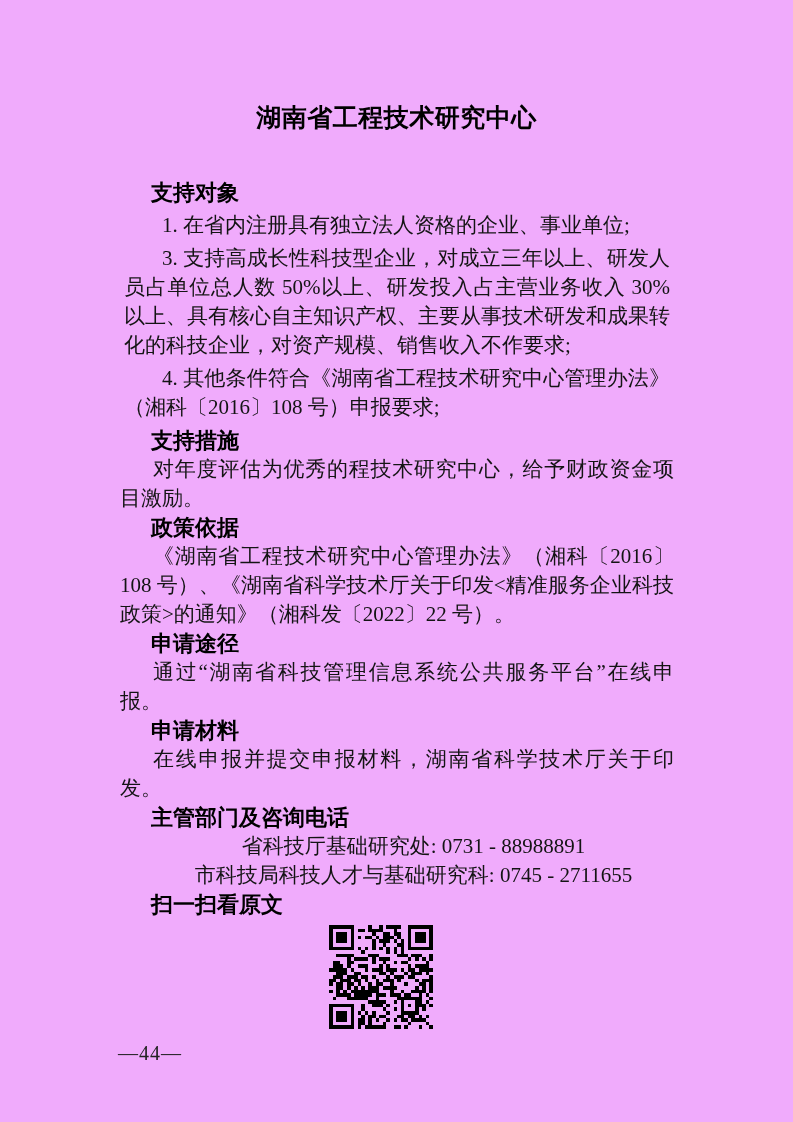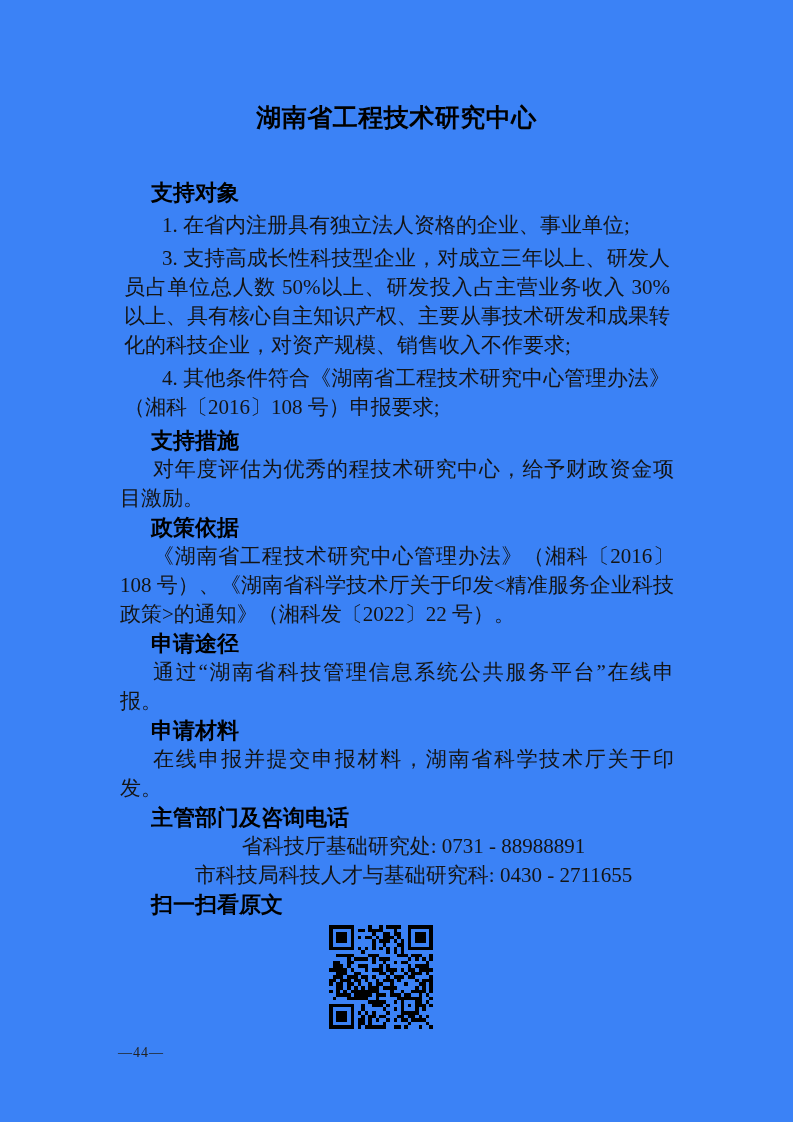--- a/index.html
+++ b/index.html
@@ -1,21 +1,21 @@
 <!DOCTYPE html>
 <html><head>
 <meta charset="utf-8">
 <style>
   * { box-sizing: border-box; }
   html, body { margin: 0; padding: 0; background: #ffffff; }
   .page {
     position: relative;
     width: 793px;
     height: 1122px;
-    background: #3b82f6;
+    background: #f0abfc;
     overflow: hidden;
     color: #111111;
     font-family: "Liberation Serif", "DejaVu Serif", serif;
   }
   .title {
     margin: 0;
     padding-top: 102px;
     font-size: 25px;
     line-height: 32px;
     font-weight: bold;
@@ -63,21 +63,21 @@
   .qr-wrap svg {
     width: 104px;
     height: 104px;
     fill: #000000;
     shape-rendering: crispEdges;
   }
   .page-number {
     position: absolute;
     left: 118px;
     top: 1042px;
-    font-size: 14px;
+    font-size: 20px;
     line-height: 22px;
     letter-spacing: 1px;
     color: #222222;
     font-family: "Liberation Serif", "DejaVu Serif", serif;
   }
 </style>
 </head>
 <body>
 
 <div class="page">
@@ -98,21 +98,21 @@
     <p class="bodytext">《湖南省工程技术研究中心管理办法》（湘科〔2016〕108 号）、《湖南省科学技术厅关于印发&lt;精准服务企业科技政策&gt;的通知》（湘科发〔2022〕22 号）。</p>
 
     <h2 class="sec-heading">申请途径</h2>
     <p class="bodytext">通过“湖南省科技管理信息系统公共服务平台”在线申报。</p>
 
     <h2 class="sec-heading">申请材料</h2>
     <p class="bodytext">在线申报并提交申报材料，湖南省科学技术厅关于印发。</p>
 
     <h2 class="sec-heading">主管部门及咨询电话</h2>
     <p class="contact">省科技厅基础研究处: 0731 - 88988891</p>
-    <p class="contact">市科技局科技人才与基础研究科: 0430 - 2711655</p>
+    <p class="contact">市科技局科技人才与基础研究科: 0745 - 2711655</p>
 
     <h2 class="sec-heading">扫一扫看原文</h2>
 
     <div class="qr-wrap">
       <svg id="qr-svg" xmlns="http://www.w3.org/2000/svg" aria-hidden="true" viewBox="0 0 29 29">
           <rect x="0" y="0" width="1" height="1"></rect>
           <rect x="1" y="0" width="1" height="1"></rect>
           <rect x="2" y="0" width="1" height="1"></rect>
           <rect x="3" y="0" width="1" height="1"></rect>
           <rect x="4" y="0" width="1" height="1"></rect>

